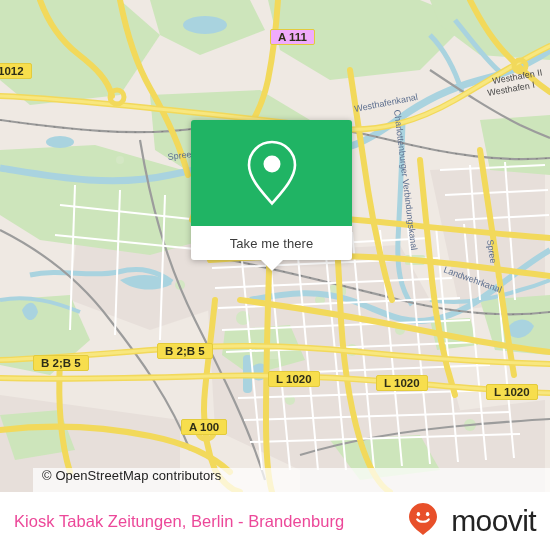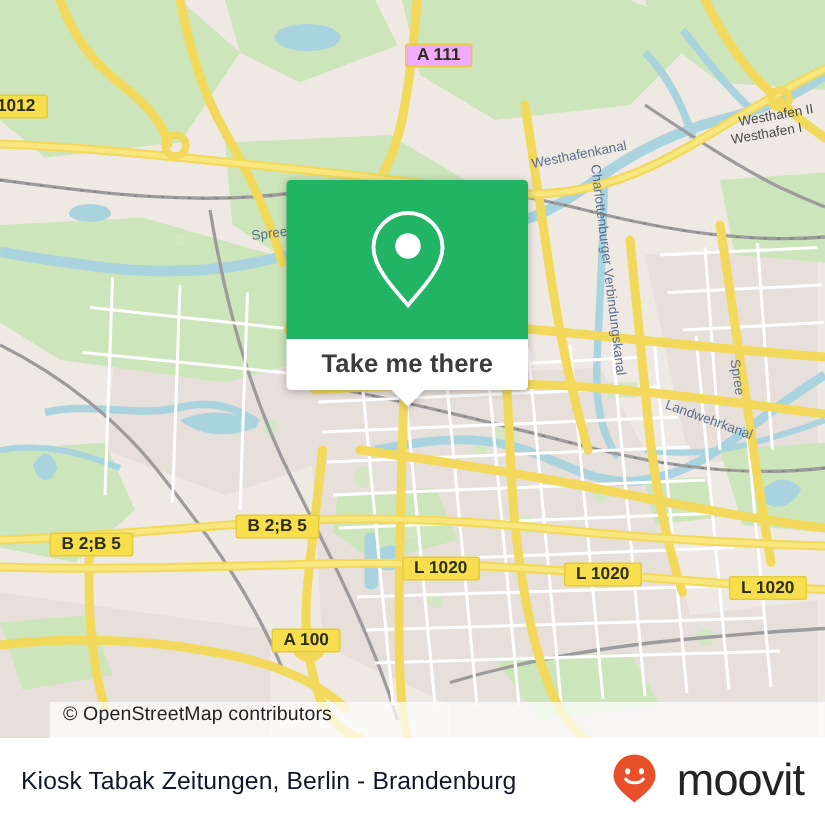--- a/index.html
+++ b/index.html
@@ -72,24 +72,23 @@
   #popup-footer {
     background: #FFFFFF;
     height: 34px;
     border-radius: 0 0 3px 3px;
     display: flex;
     align-items: center;
     justify-content: center;
     position: relative;
   }
   #popup-footer-label {
-    font-size: 17px;
+    font-size: 13px;
     color: #3C3C3C;
     letter-spacing: .1px;
-    font-weight: bold;
   }
   #popup-tail {
     position: absolute;
     left: 50%;
     transform: translateX(-50%);
     bottom: -11px;
     width: 0; height: 0;
     border-left: 11px solid transparent;
     border-right: 11px solid transparent;
     border-top: 11px solid #FFFFFF;
@@ -105,21 +104,21 @@
     background: #FFFFFF;
     display: flex;
     align-items: center;
     justify-content: space-between;
     box-sizing: border-box;
     padding: 0 14px 0 14px;
     z-index: 50;
   }
   #place-title {
     font-size: 16.5px;
-    color: #0f172a;
+    color: #ec4899;
     white-space: nowrap;
     letter-spacing: .05px;
   }
   #brand-logo {
     display: flex;
     align-items: center;
     gap: 13px;
   }
   #brand-wordmark {
     font-size: 30px;

